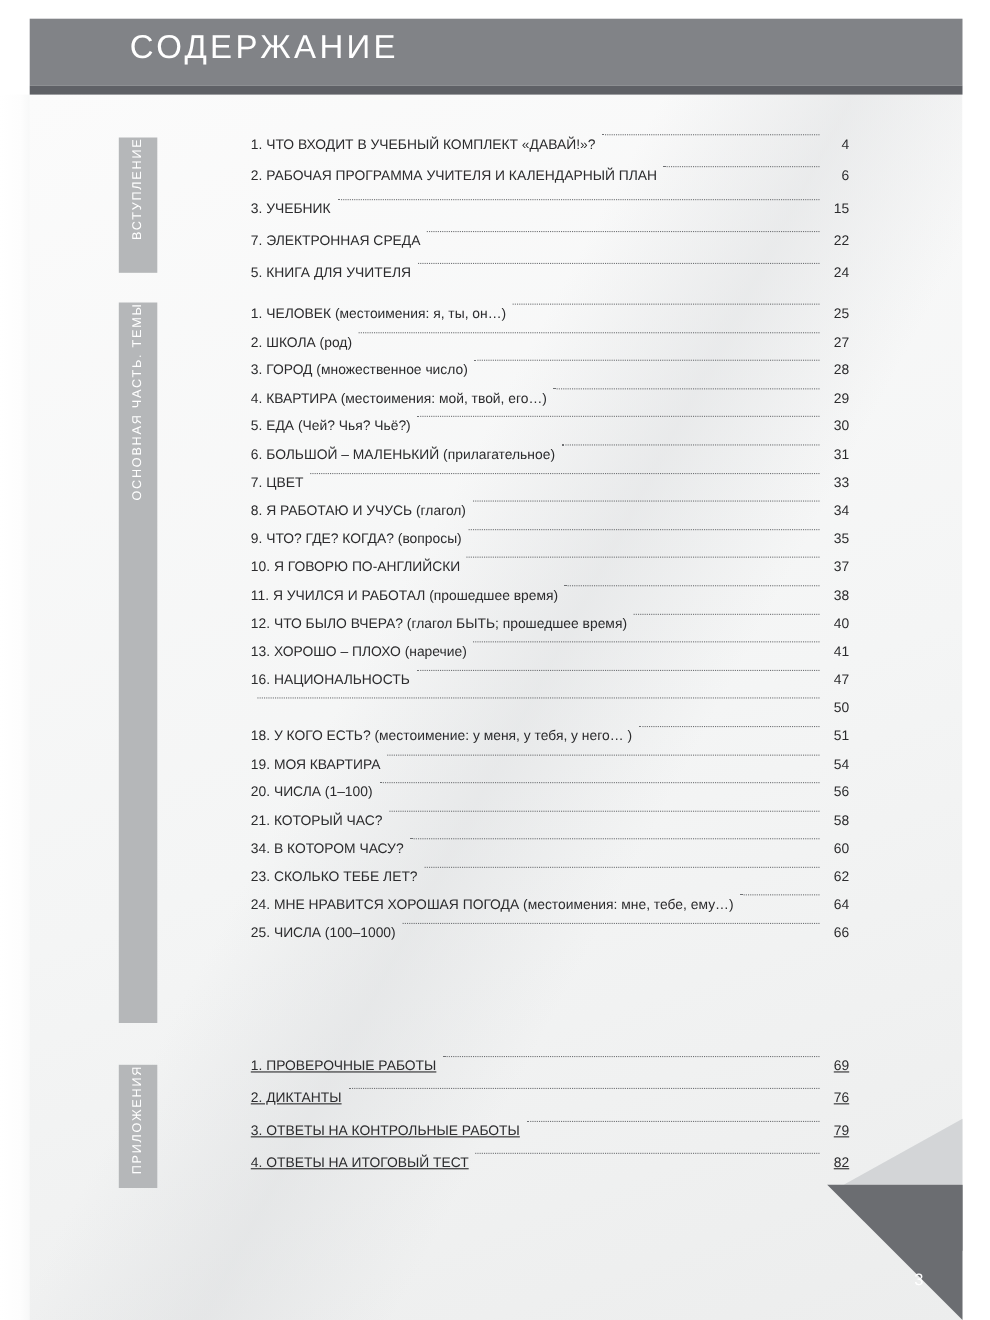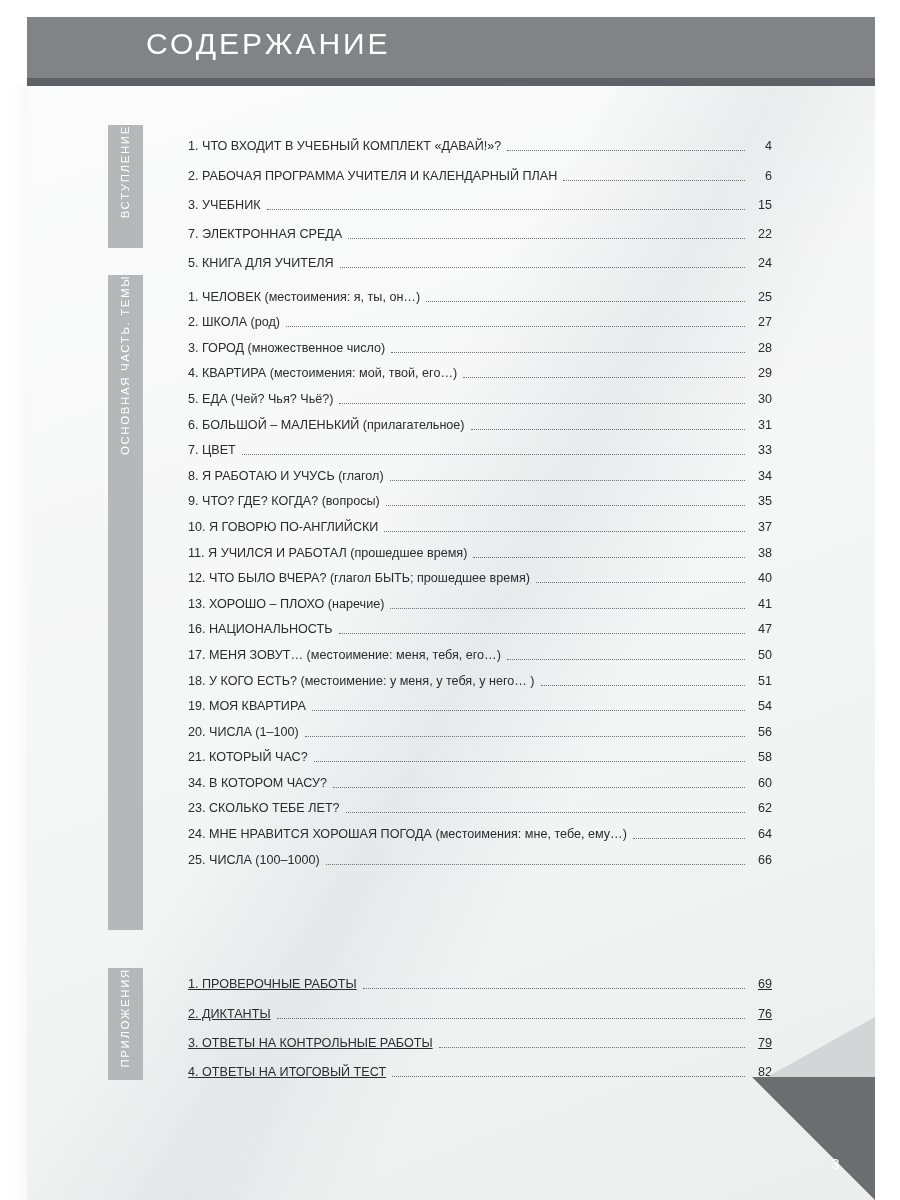--- a/index.html
+++ b/index.html
@@ -78,21 +78,20 @@
   }
   #page-title {
     position: absolute;
     left: 118px;
     top: 27px;
     font-size: 30px;
     letter-spacing: 3px;
     color: #ffffff;
     font-weight: 400;
     white-space: nowrap;
-    margin-left: 28px;
   }
 
   
   .side-tab {
     position: absolute;
     left: 108px;
     width: 35px;
     background: #b5b7b9;
     color: #ffffff;
     display: flex;
@@ -117,25 +116,26 @@
     position: absolute;
     left: 188px;
     width: 584px;
   }
   #group-0 { top: 124px; }
   #group-1 { top: 278px; }
   #group-2 { top: 962px; }
 
   .toc-row {
     display: flex;
-    align-items: flex-end;
+    align-items: flex-start;
     height: 29.3px;
     font-size: 12.6px;
     color: #2b2b2d;
     white-space: nowrap;
+    margin-left: 40px;
   }
   #group-1 .toc-row { height: 25.6px; }
   #group-2 .toc-row { height: 29.3px; text-decoration: underline; }
 
   .toc-text { flex: 0 0 auto; }
   .toc-leader {
     flex: 1 1 auto;
     margin: 0 5px 0 6px;
     position: relative;
     top: -2px;
@@ -302,21 +302,20 @@
         <span class="toc-text">13. ХОРОШО – ПЛОХО (наречие)</span>
         <span class="toc-leader"></span>
         <span class="toc-page">41</span>
       </div>
       <div class="toc-row">
         <span class="toc-text">16. НАЦИОНАЛЬНОСТЬ</span>
         <span class="toc-leader"></span>
         <span class="toc-page">47</span>
       </div>
       <div class="toc-row">
-        <span class="toc-text">17. МЕНЯ ЗОВУТ… (местоимение: меня, тебя, его…)</span>
         <span class="toc-leader"></span>
         <span class="toc-page">50</span>
       </div>
       <div class="toc-row">
         <span class="toc-text">18. У КОГО ЕСТЬ? (местоимение: у меня, у тебя, у него… )</span>
         <span class="toc-leader"></span>
         <span class="toc-page">51</span>
       </div>
       <div class="toc-row">
         <span class="toc-text">19. МОЯ КВАРТИРА</span>

